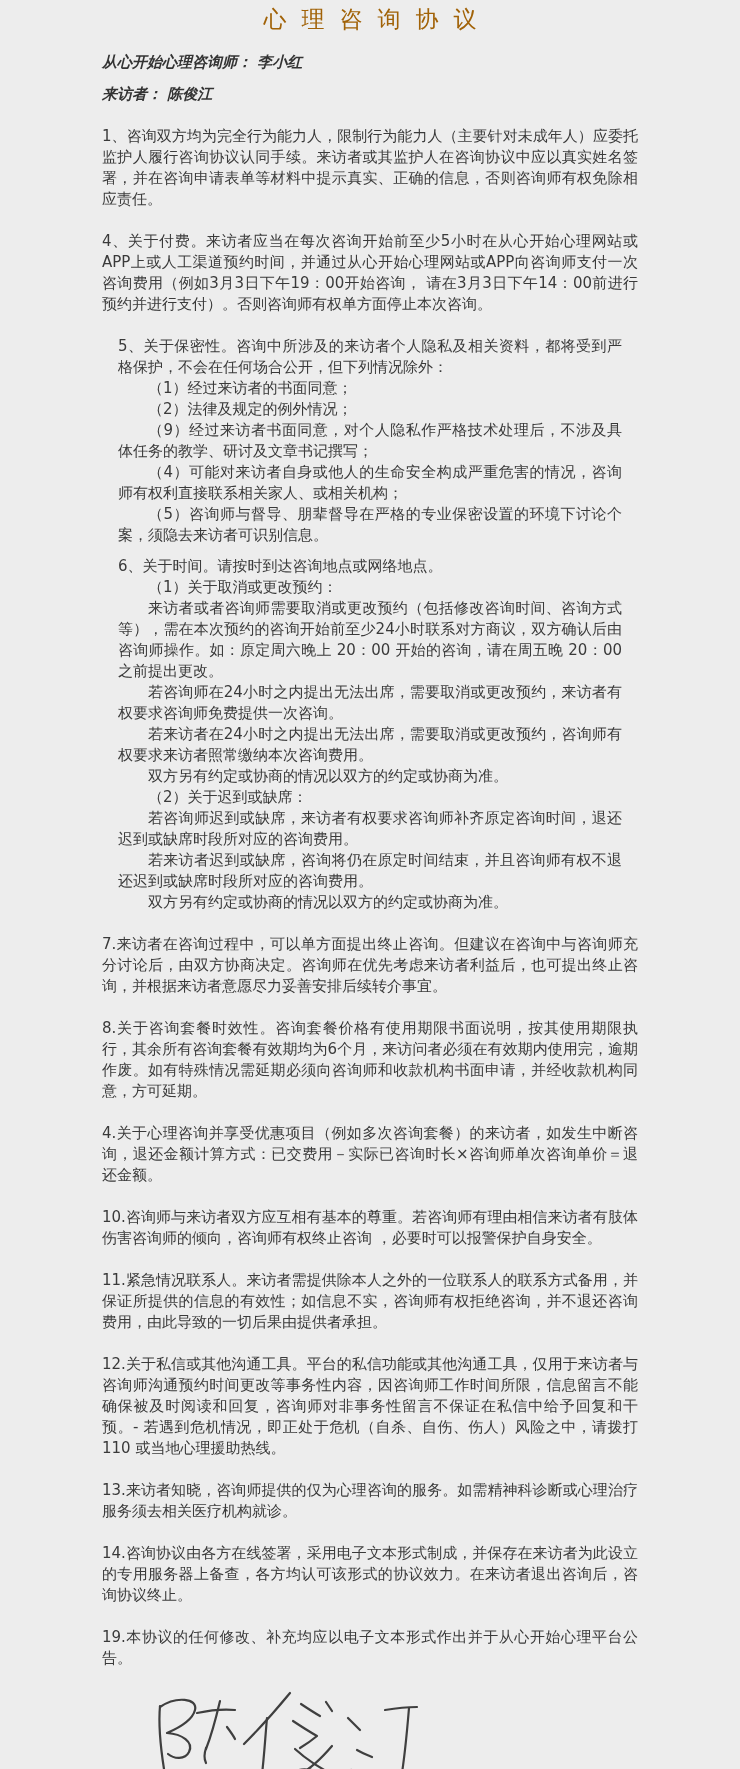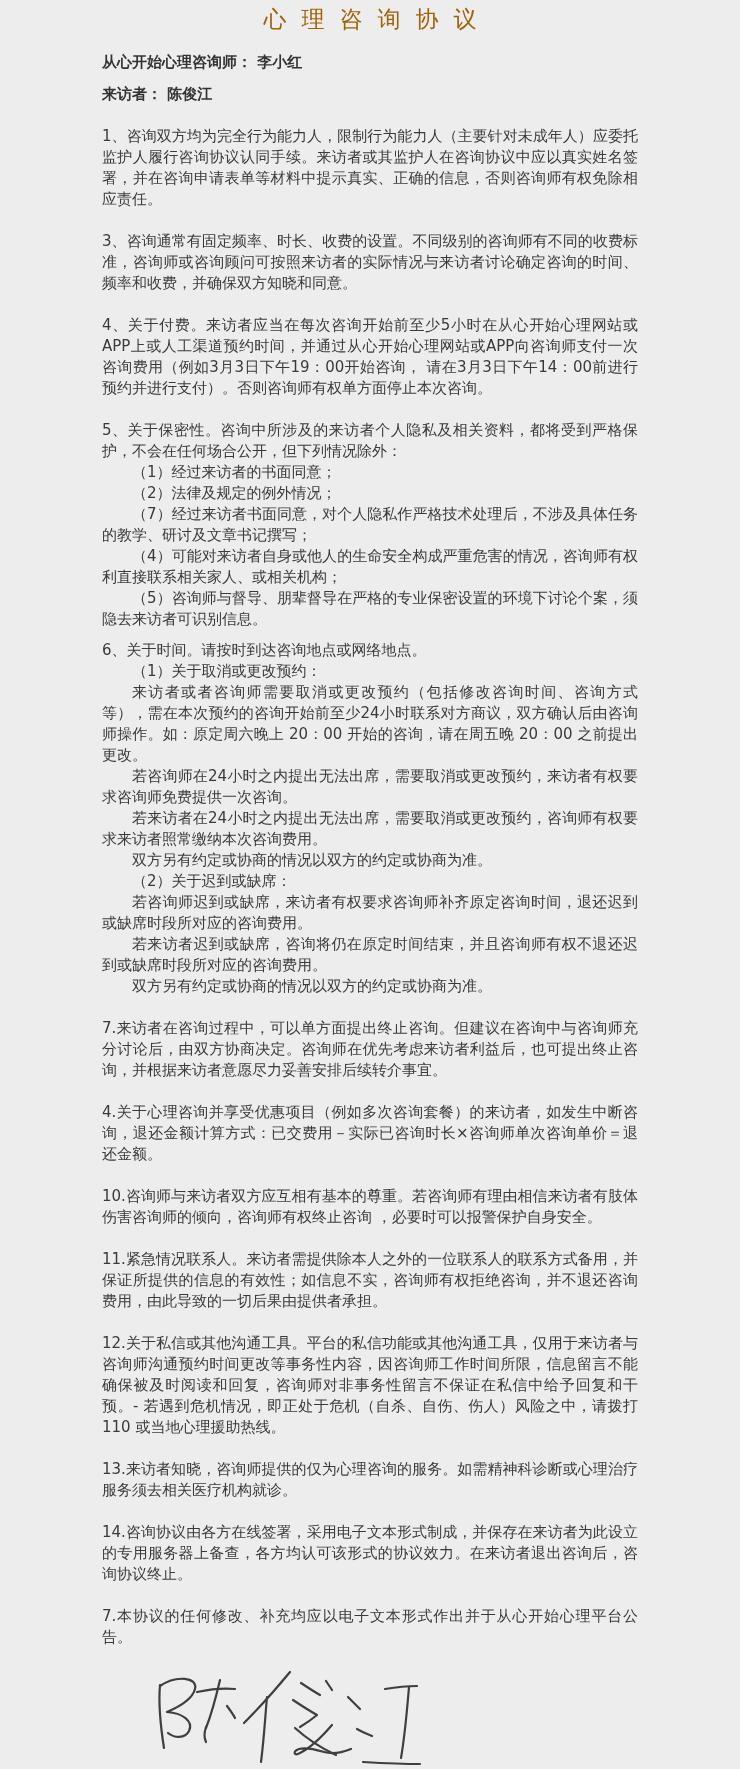--- a/index.html
+++ b/index.html
@@ -27,28 +27,29 @@
     text-indent: 15px;
     margin: 0 0 18px 0;
     line-height: 30px;
   }
   .party-line {
     font-size: 15px;
     font-weight: 700;
     color: #333;
     line-height: 21px;
     margin: 0 0 11px 0;
+    font-style: italic;
   }
   .clause {
     font-size: 15px;
     line-height: 21px;
     margin: 21px 0;
     text-align: justify;
   }
-  .clause-group { margin: 10px 0; }
+  .clause-group { margin: 10px 16px; }
   .clause-group .clause { margin: 0; }
   .sub-item {
     font-size: 15px;
     line-height: 21px;
     margin: 0;
     text-indent: 2em;
     text-align: justify;
   }
   .bold-name { font-weight: 700; color: #333; }
   .signature-label {
@@ -70,54 +71,54 @@
 
   <h1 class="doc-title">心理咨询协议</h1>
 
   <p class="party-line"><span>从心开始心理咨询师：</span> <span>李小红</span></p>
 
   <p class="party-line"><span>来访者：</span> <span>陈俊江</span></p>
 
   <p class="clause">1、咨询双方均为完全行为能力人，限制行为能力人（主要针对未成年人）应委托监护人履行咨询协议认同手续。来访者或其监护人在咨询协议中应以真实姓名签署，并在咨询申请表单等材料中提示真实、正确的信息，否则咨询师有权免除相应责任。</p>
 
 
-  <p class="clause">3、咨询通常有固定频率、时长、收费的设置。不同级别的咨询师有不同的收费标准，咨询师或咨询顾问可按照来访者的实际情况与来访者讨论确定咨询的时间、频率和收费，并确保双方知晓和同意。</p>
 
   <p class="clause">4、关于付费。来访者应当在每次咨询开始前至少5小时在从心开始心理网站或APP上或人工渠道预约时间，并通过从心开始心理网站或APP向咨询师支付一次咨询费用（例如3月3日下午19：00开始咨询， 请在3月3日下午14：00前进行预约并进行支付）。否则咨询师有权单方面停止本次咨询。</p>
 
   <div class="clause-group">
     <p class="clause">5、关于保密性。咨询中所涉及的来访者个人隐私及相关资料，都将受到严格保护，不会在任何场合公开，但下列情况除外：</p>
     <p class="sub-item">（1）经过来访者的书面同意；</p>
     <p class="sub-item">（2）法律及规定的例外情况；</p>
-    <p class="sub-item">（7）经过来访者书面同意，对个人隐私作严格技术处理后，不涉及具体任务的教学、研讨及文章书记撰写；</p>
+    <p class="sub-item">（9）经过来访者书面同意，对个人隐私作严格技术处理后，不涉及具体任务的教学、研讨及文章书记撰写；</p>
     <p class="sub-item">（4）可能对来访者自身或他人的生命安全构成严重危害的情况，咨询师有权利直接联系相关家人、或相关机构；</p>
     <p class="sub-item">（5）咨询师与督导、朋辈督导在严格的专业保密设置的环境下讨论个案，须隐去来访者可识别信息。</p>
   </div>
 
   <div class="clause-group">
     <p class="clause">6、关于时间。请按时到达咨询地点或网络地点。</p>
     <p class="sub-item">（1）关于取消或更改预约：</p>
     <p class="sub-item">来访者或者咨询师需要取消或更改预约（包括修改咨询时间、咨询方式等），需在本次预约的咨询开始前至少24小时联系对方商议，双方确认后由咨询师操作。如：原定周六晚上 20：00 开始的咨询，请在周五晚 20：00 之前提出更改。</p>
     <p class="sub-item">若咨询师在24小时之内提出无法出席，需要取消或更改预约，来访者有权要求咨询师免费提供一次咨询。</p>
     <p class="sub-item">若来访者在24小时之内提出无法出席，需要取消或更改预约，咨询师有权要求来访者照常缴纳本次咨询费用。</p>
     <p class="sub-item">双方另有约定或协商的情况以双方的约定或协商为准。</p>
     <p class="sub-item">（2）关于迟到或缺席：</p>
     <p class="sub-item">若咨询师迟到或缺席，来访者有权要求咨询师补齐原定咨询时间，退还迟到或缺席时段所对应的咨询费用。</p>
     <p class="sub-item">若来访者迟到或缺席，咨询将仍在原定时间结束，并且咨询师有权不退还迟到或缺席时段所对应的咨询费用。</p>
     <p class="sub-item">双方另有约定或协商的情况以双方的约定或协商为准。</p>
   </div>
 
   <p class="clause">7.来访者在咨询过程中，可以单方面提出终止咨询。但建议在咨询中与咨询师充分讨论后，由双方协商决定。咨询师在优先考虑来访者利益后，也可提出终止咨询，并根据来访者意愿尽力妥善安排后续转介事宜。</p>
+  <p class="clause">8.关于咨询套餐时效性。咨询套餐价格有使用期限书面说明，按其使用期限执行，其余所有咨询套餐有效期均为6个月，来访问者必须在有效期内使用完，逾期作废。如有特殊情况需延期必须向咨询师和收款机构书面申请，并经收款机构同意，方可延期。</p>
   <p class="clause">4.关于心理咨询并享受优惠项目（例如多次咨询套餐）的来访者，如发生中断咨询，退还金额计算方式：已交费用－实际已咨询时长×咨询师单次咨询单价＝退还金额。</p>
   <p class="clause">10.咨询师与来访者双方应互相有基本的尊重。若咨询师有理由相信来访者有肢体伤害咨询师的倾向，咨询师有权终止咨询 ，必要时可以报警保护自身安全。</p>
   <p class="clause">11.紧急情况联系人。来访者需提供除本人之外的一位联系人的联系方式备用，并保证所提供的信息的有效性；如信息不实，咨询师有权拒绝咨询，并不退还咨询费用，由此导致的一切后果由提供者承担。</p>
   <p class="clause">12.关于私信或其他沟通工具。平台的私信功能或其他沟通工具，仅用于来访者与咨询师沟通预约时间更改等事务性内容，因咨询师工作时间所限，信息留言不能确保被及时阅读和回复，咨询师对非事务性留言不保证在私信中给予回复和干预。- 若遇到危机情况，即正处于危机（自杀、自伤、伤人）风险之中，请拨打 110 或当地心理援助热线。</p>
   <p class="clause">13.来访者知晓，咨询师提供的仅为心理咨询的服务。如需精神科诊断或心理治疗服务须去相关医疗机构就诊。</p>
   <p class="clause">14.咨询协议由各方在线签署，采用电子文本形式制成，并保存在来访者为此设立的专用服务器上备查，各方均认可该形式的协议效力。在来访者退出咨询后，咨询协议终止。</p>
-  <p class="clause">7.本协议的任何修改、补充均应以电子文本形式作出并于从心开始心理平台公告。</p>
+  <p class="clause">19.本协议的任何修改、补充均应以电子文本形式作出并于从心开始心理平台公告。</p>
 
 
   <div class="signature-pad" title="">
     <svg width="280" height="112" viewBox="0 0 280 112" xmlns="http://www.w3.org/2000/svg">
       <g fill="none" stroke="#3f3f3f" stroke-width="2.2" stroke-linecap="round" stroke-linejoin="round">
 
         <path d="M6,16 C4,38 7,60 10,79"></path>
         <path d="M6,17 C22,6 44,8 41,20 C38,32 20,40 13,43 C28,44 40,52 35,62 C31,70 20,69 14,64"></path>
 
         <path d="M43,23 C57,20 71,19 81,20"></path>

